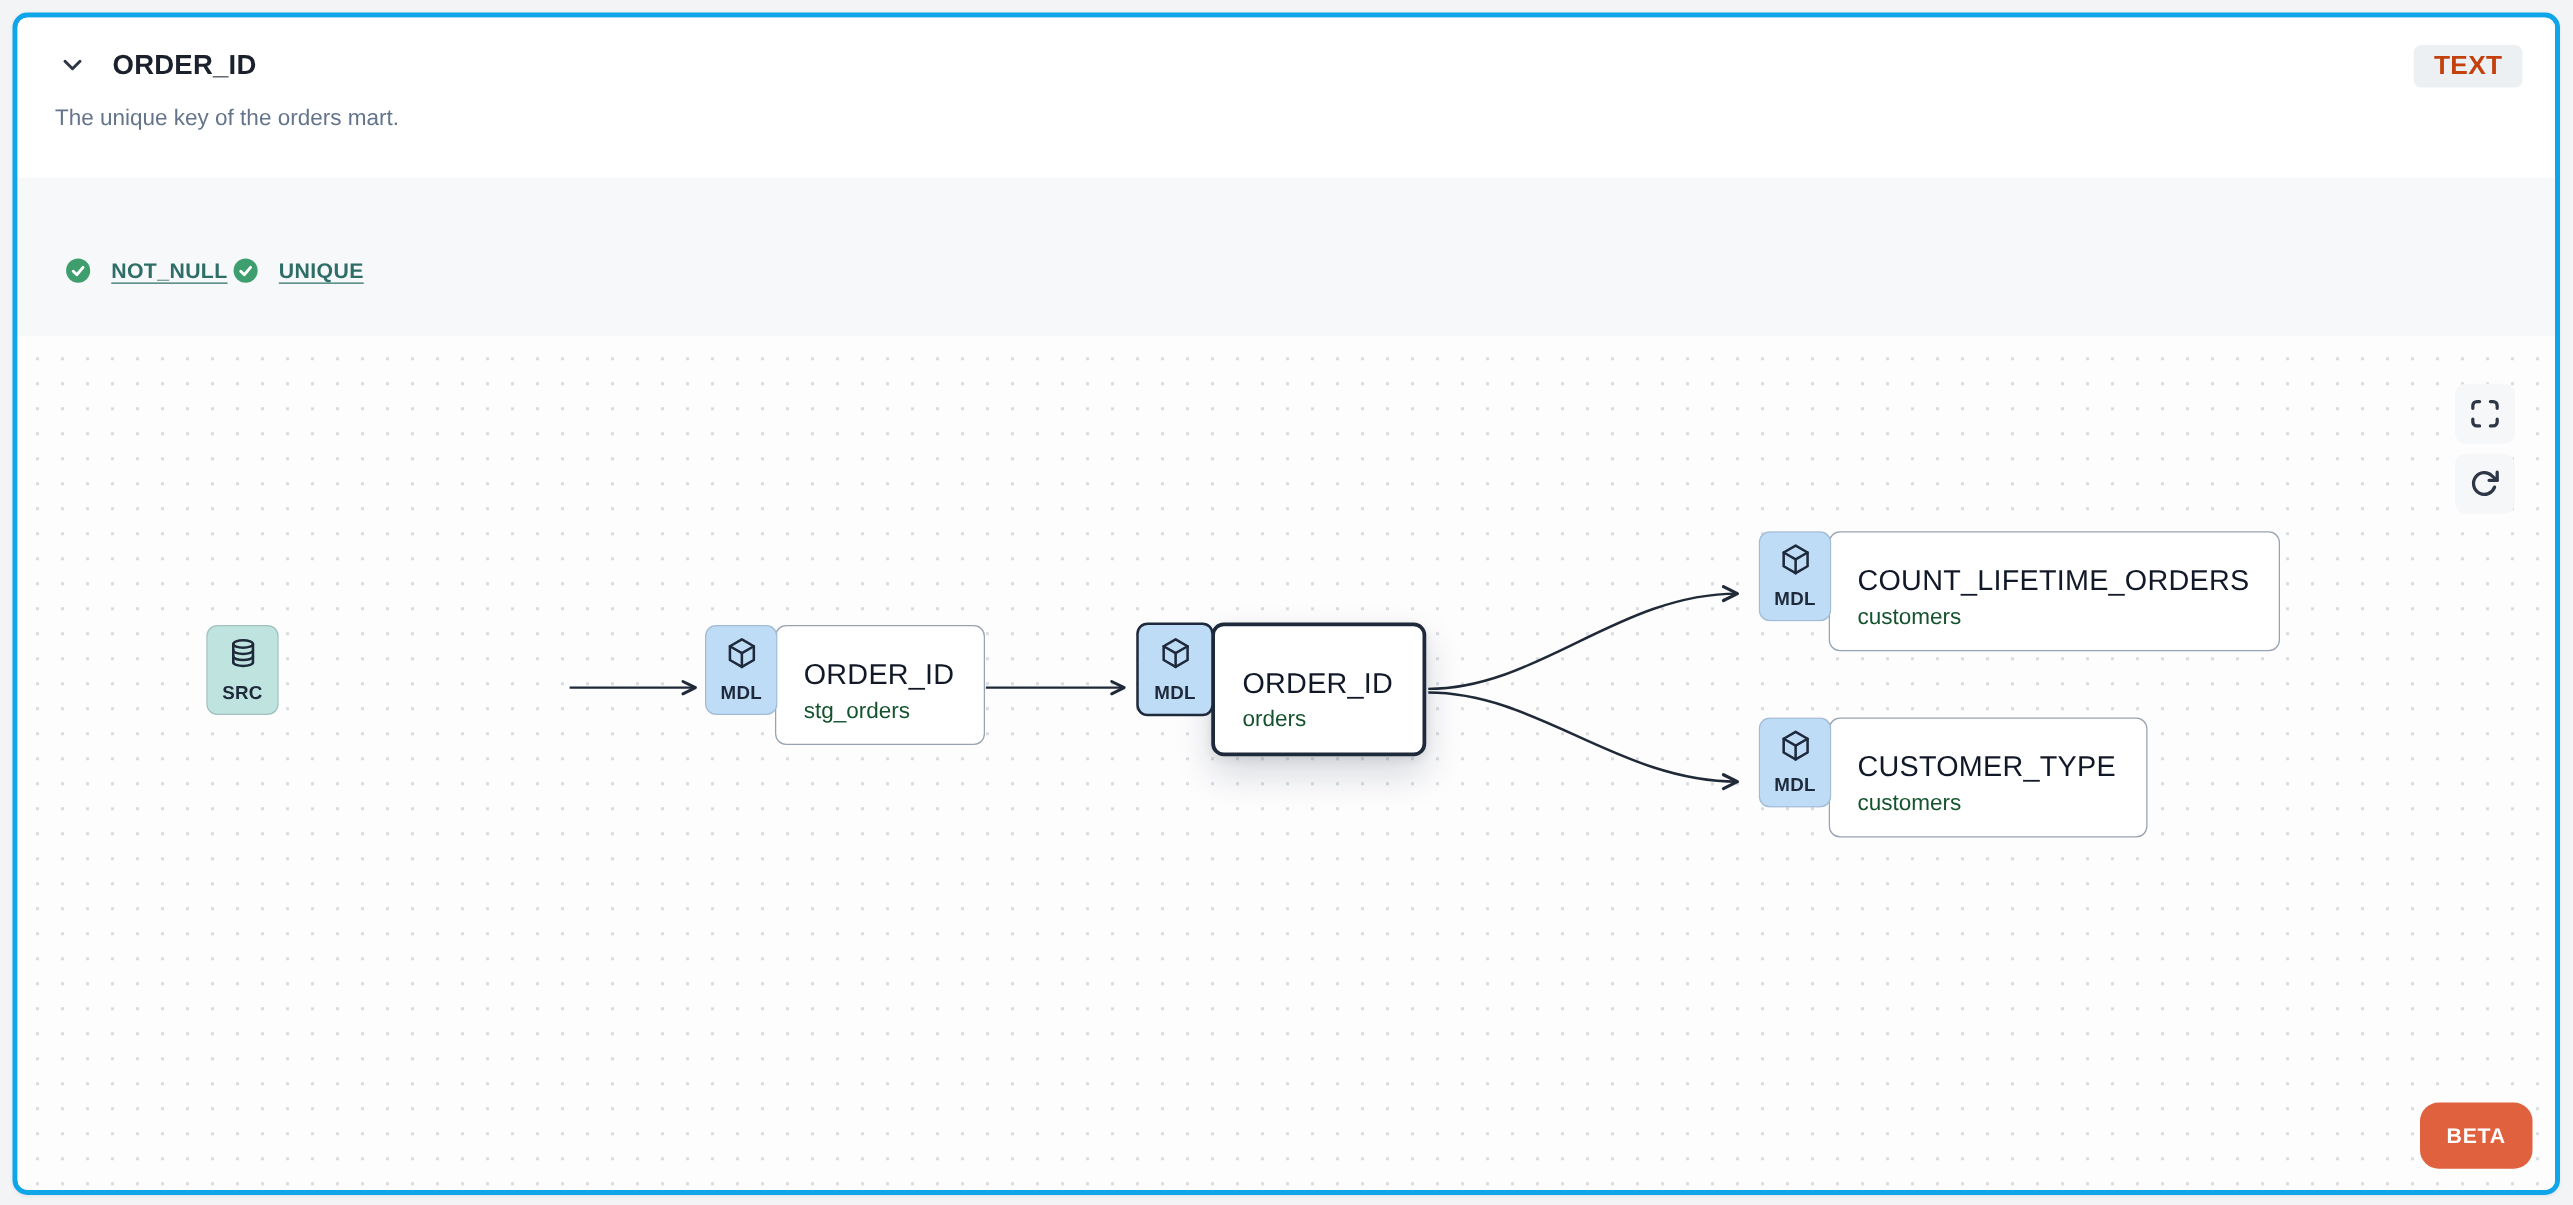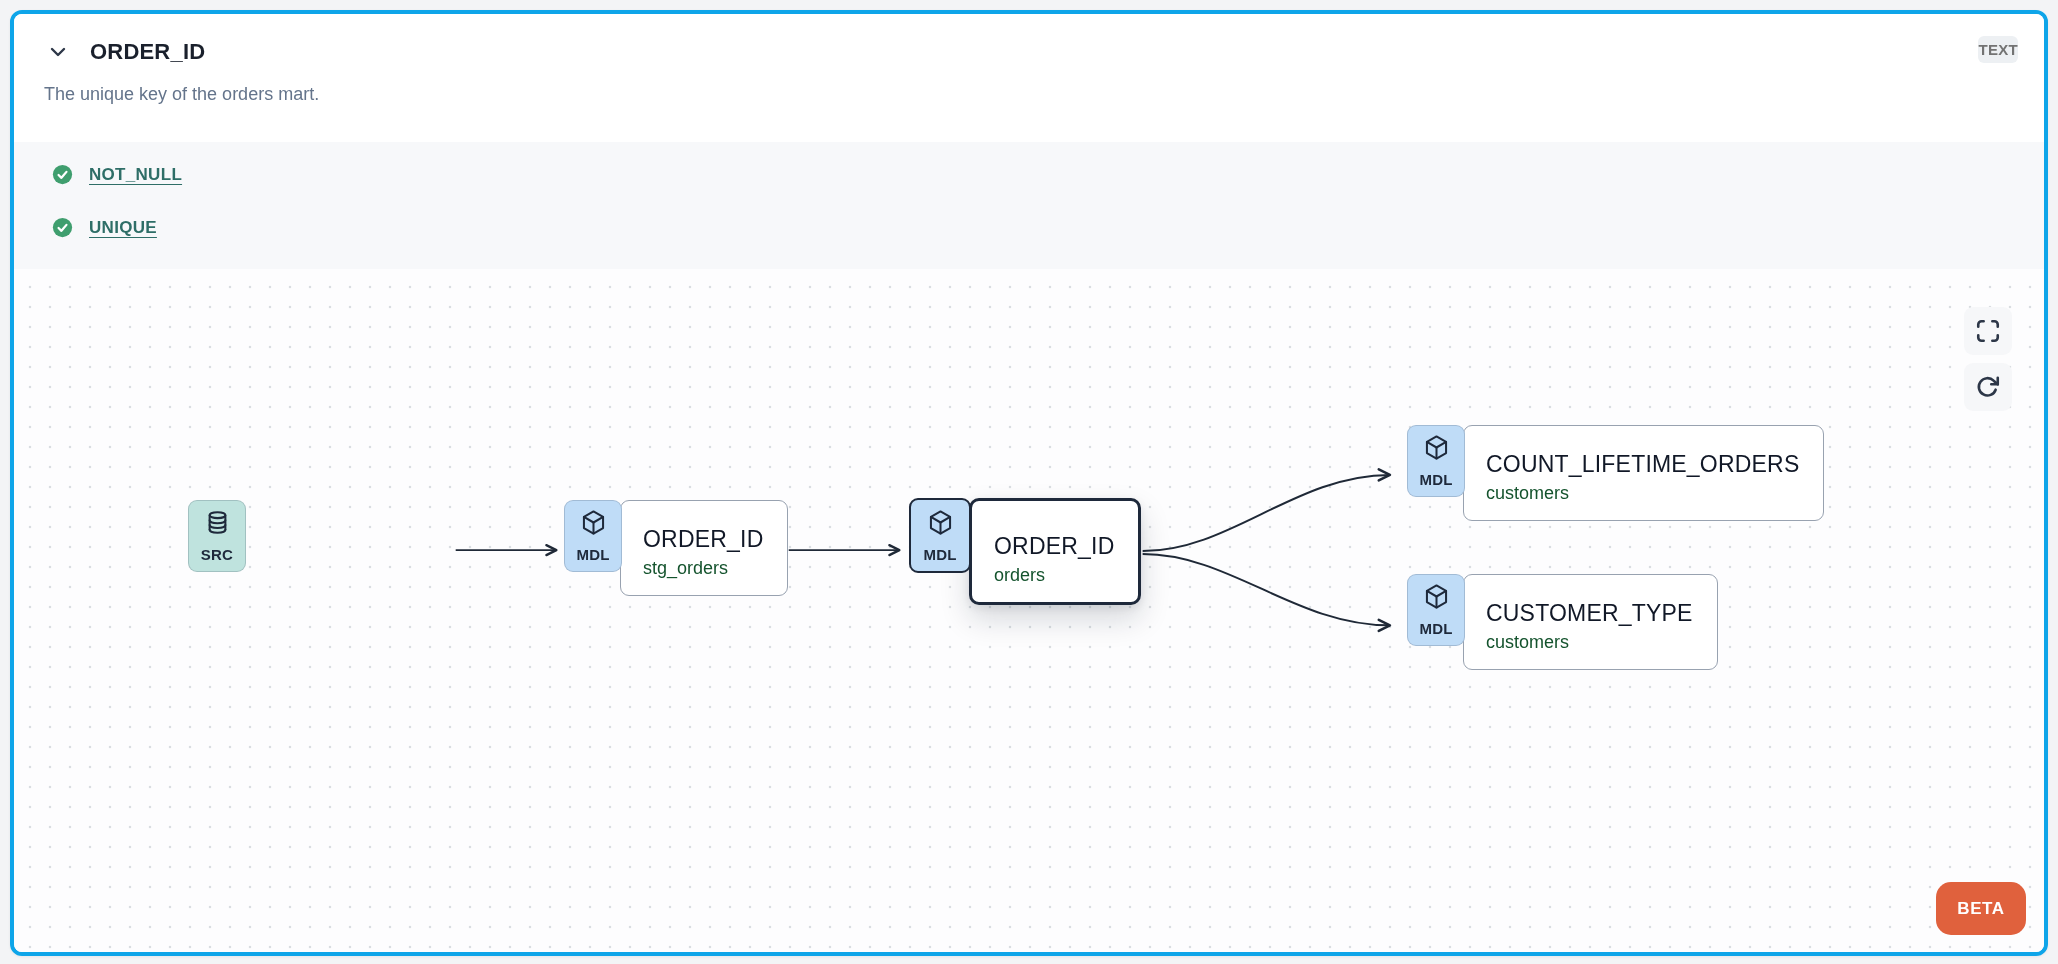--- a/index.html
+++ b/index.html
@@ -13,27 +13,27 @@
     display:flex; flex-direction:column;
   }
 
   
   .hdr { position:relative; height:128px; padding:24px 28px 0 30px; background:#fff; }
   .title-row { display:flex; align-items:center; gap:18px; }
   .chev-btn { background:none; border:none; cursor:pointer; width:28px; height:28px; display:grid; place-items:center; color:#2d3748; }
   .page-title { font-size:22px; font-weight:700; color:#1a202c; letter-spacing:.2px; }
   .type-badge {
     position:absolute; top:22px; right:26px;
-    background:#edf0f3; color:#737373; font-size:15px; font-weight:700;
-    padding:5px 0; border-radius:6px; letter-spacing:.3px;
+    background:#edf0f3; color:#c2410c; font-size:21px; font-weight:700;
+    padding:5px 16px; border-radius:6px; letter-spacing:.3px;
   }
   .description { margin-top:18px; margin-left:0; font-size:18px; color:#64748b; }
 
   
-  .tests { height:127px; background:#f7f8fa; padding:22px 0 0 38px; display:flex; flex-direction:column; gap:32px; }
+  .tests { height:127px; background:#f7f8fa; padding:22px 0 0 38px; display:flex; flex-direction:row; gap:4px; }
   .test-row { display:flex; align-items:center; gap:16px; }
   .check-icon { width:21px; height:21px; flex:0 0 auto; }
   .test-link { font-size:17px; font-weight:700; color:#2e6e67; text-decoration:underline; text-underline-offset:4px; letter-spacing:.3px; cursor:pointer; }
 
   
   .canvas {
     position:relative; flex:1; background:#fdfdfe;
     background-image:radial-gradient(circle, #d9dde1 1.4px, transparent 1.6px);
     background-size:20px 20px; background-position:6px 8px;
   }
@@ -56,21 +56,21 @@
   }
   .node-title { font-size:23px; font-weight:500; color:#111827; white-space:nowrap; letter-spacing:.2px; }
   .node-subtitle { font-size:18px; color:#14532d; white-space:nowrap; }
 
   .node.selected .node-badge { border:2.5px solid #1e293b; width:62px; height:75px; }
   .node.selected .node-card {
     border:3px solid #1e293b; border-radius:10px; min-height:107px;
     box-shadow:0 14px 30px rgba(15,23,42,.16), 0 3px 8px rgba(15,23,42,.08);
   }
 
-  .n1 { left:174px; top:231px; } .n1 .node-card { min-width:218px; }
+  .n1 { left:151px; top:231px; } .n1 .node-card { min-width:218px; }
   .n2 { left:550px; top:231px; } .n2 .node-card { min-width:167px; }
   .n3 { left:895px; top:229px; }
   .n4 { left:1393px; top:156px; }
   .n5 { left:1393px; top:305px; }
 
   
   .controls { position:absolute; top:38px; right:32px; display:flex; flex-direction:column; gap:8px; }
   .ctl-btn {
     width:48px; height:48px; border:none; border-radius:9px; cursor:pointer;
     background:#f6f7f9; display:grid; place-items:center; color:#2d3748;

